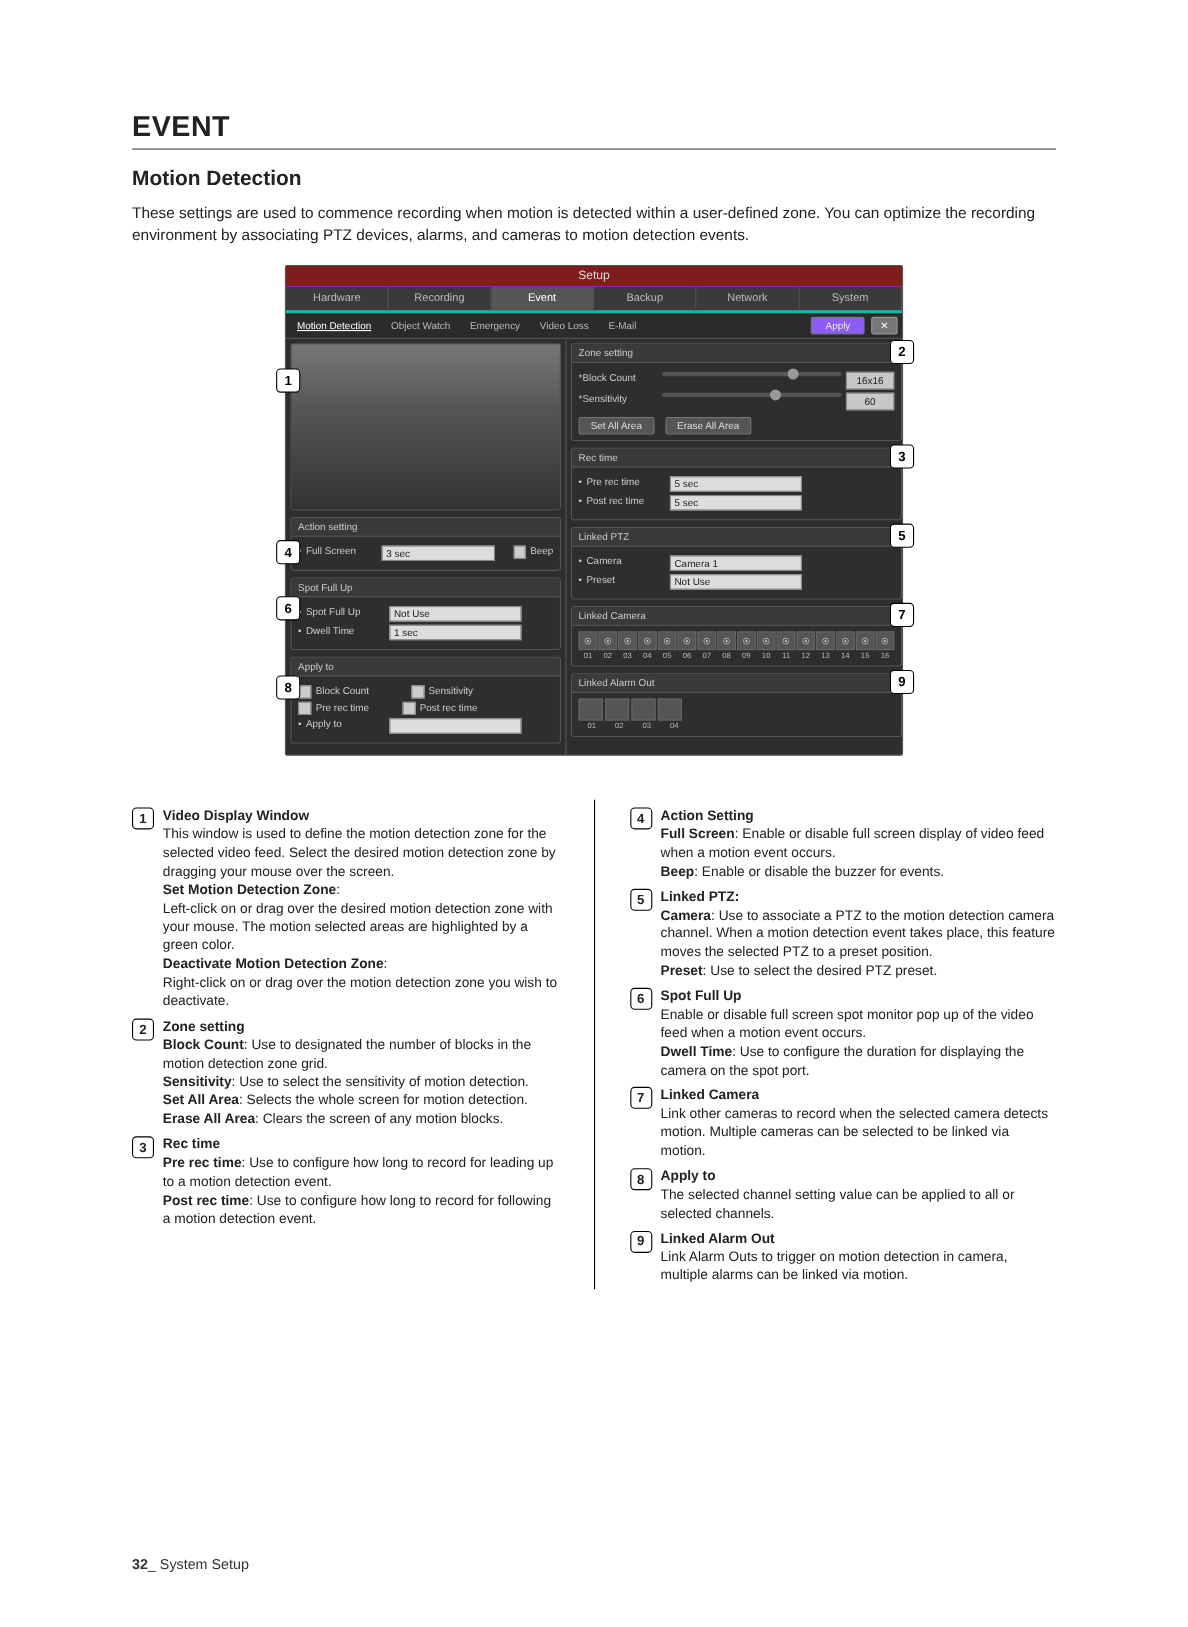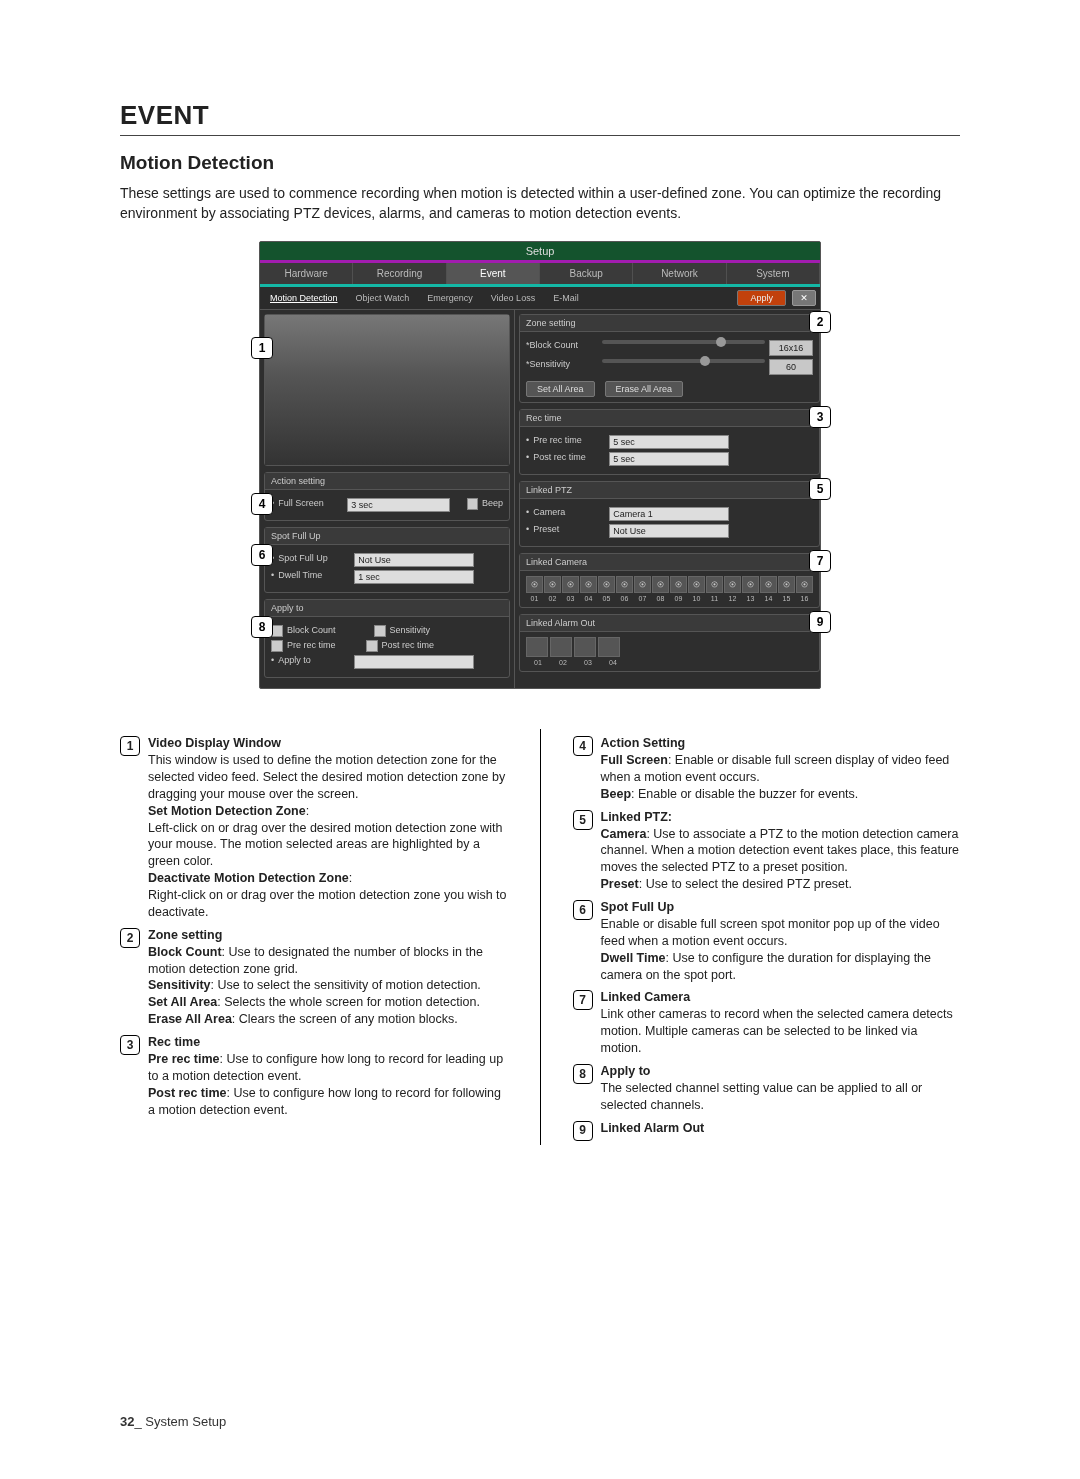--- a/index.html
+++ b/index.html
@@ -44,25 +44,25 @@
     margin: 0 auto 40px auto;
     background: #2e2e2e;
     border: 1px solid #555;
     border-radius: 2px;
     color: #c8c8c8;
     font-size: 10px;
     position: relative;
   }
   .titlebar {
     text-align: center;
-    background: #14532d;
+    background: #7f1d1d;
     color: #ddd;
     font-size: 11px;
     padding: 3px 0;
-    border-bottom: 3px solid #a21caf;
+    border-bottom: 1px solid #a21caf;
   }
   .tabs {
     display: flex;
     background: #3a3a3a;
     border-bottom: 3px solid #14b8a6;
   }
   .tabs .tab {
     flex: 1;
     text-align: center;
     padding: 5px 0;
@@ -80,21 +80,21 @@
     gap: 6px;
   }
   .subtabs .st {
     font-size: 9px;
     color: #bbb;
     padding: 2px 6px;
   }
   .subtabs .st.active { text-decoration: underline; color: #fff; }
   .subtabs .spacer { flex: 1; }
   .apply-btn {
-    background: #c2410c;
+    background: #8b5cf6;
     color: #eee;
     border: 1px solid #777;
     border-radius: 2px;
     font-size: 9px;
     padding: 2px 12px;
   }
   .close-btn {
     width: 22px; height: 14px;
     background: #777; border: 1px solid #999; border-radius: 2px;
     font-size: 9px; color: #fff; text-align: center; line-height: 14px;
@@ -520,20 +520,21 @@
         <div class="item-content">
           <div class="item-title">Apply to</div>
           <div>The selected channel setting value can be applied to all or selected channels.</div>
         </div>
       </div>
 
       <div class="item">
         <div class="item-num">9</div>
         <div class="item-content">
           <div class="item-title">Linked Alarm Out</div>
+          <div>Link Alarm Outs to trigger on motion detection in camera, multiple alarms can be linked via motion.</div>
         </div>
       </div>
     </div>
   </div>
 
   <div class="footer">
     <b>32</b>_<span> System Setup</span>
   </div>
 </div>
 

